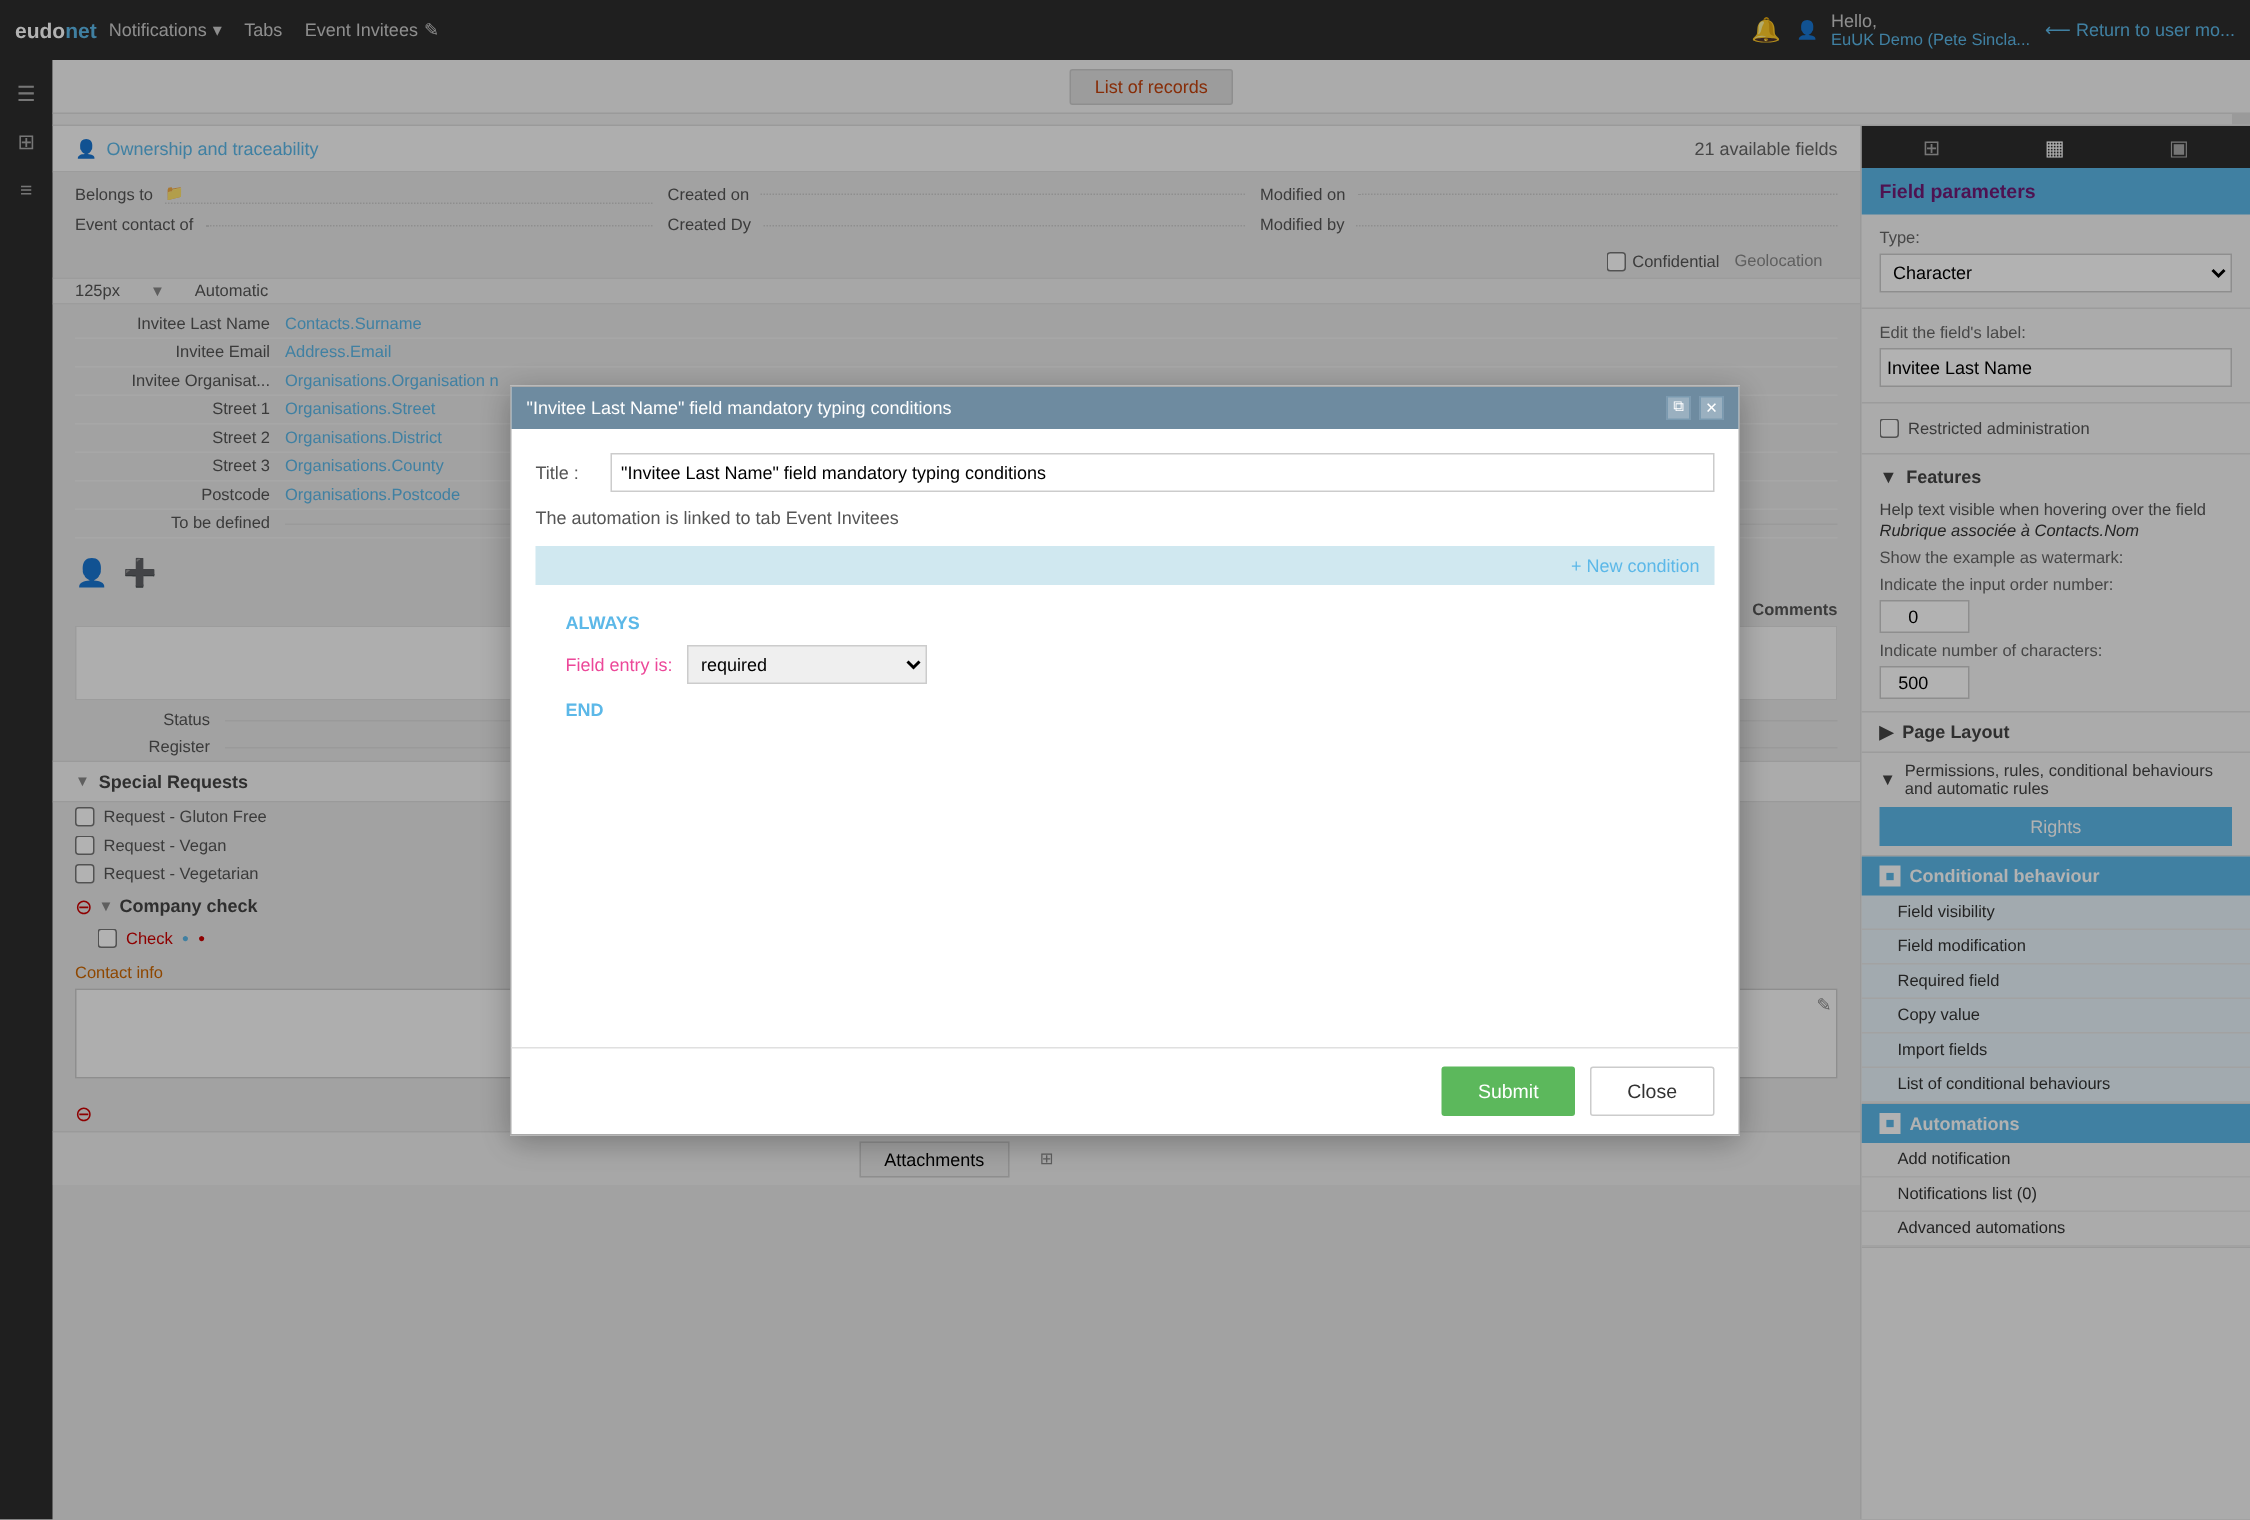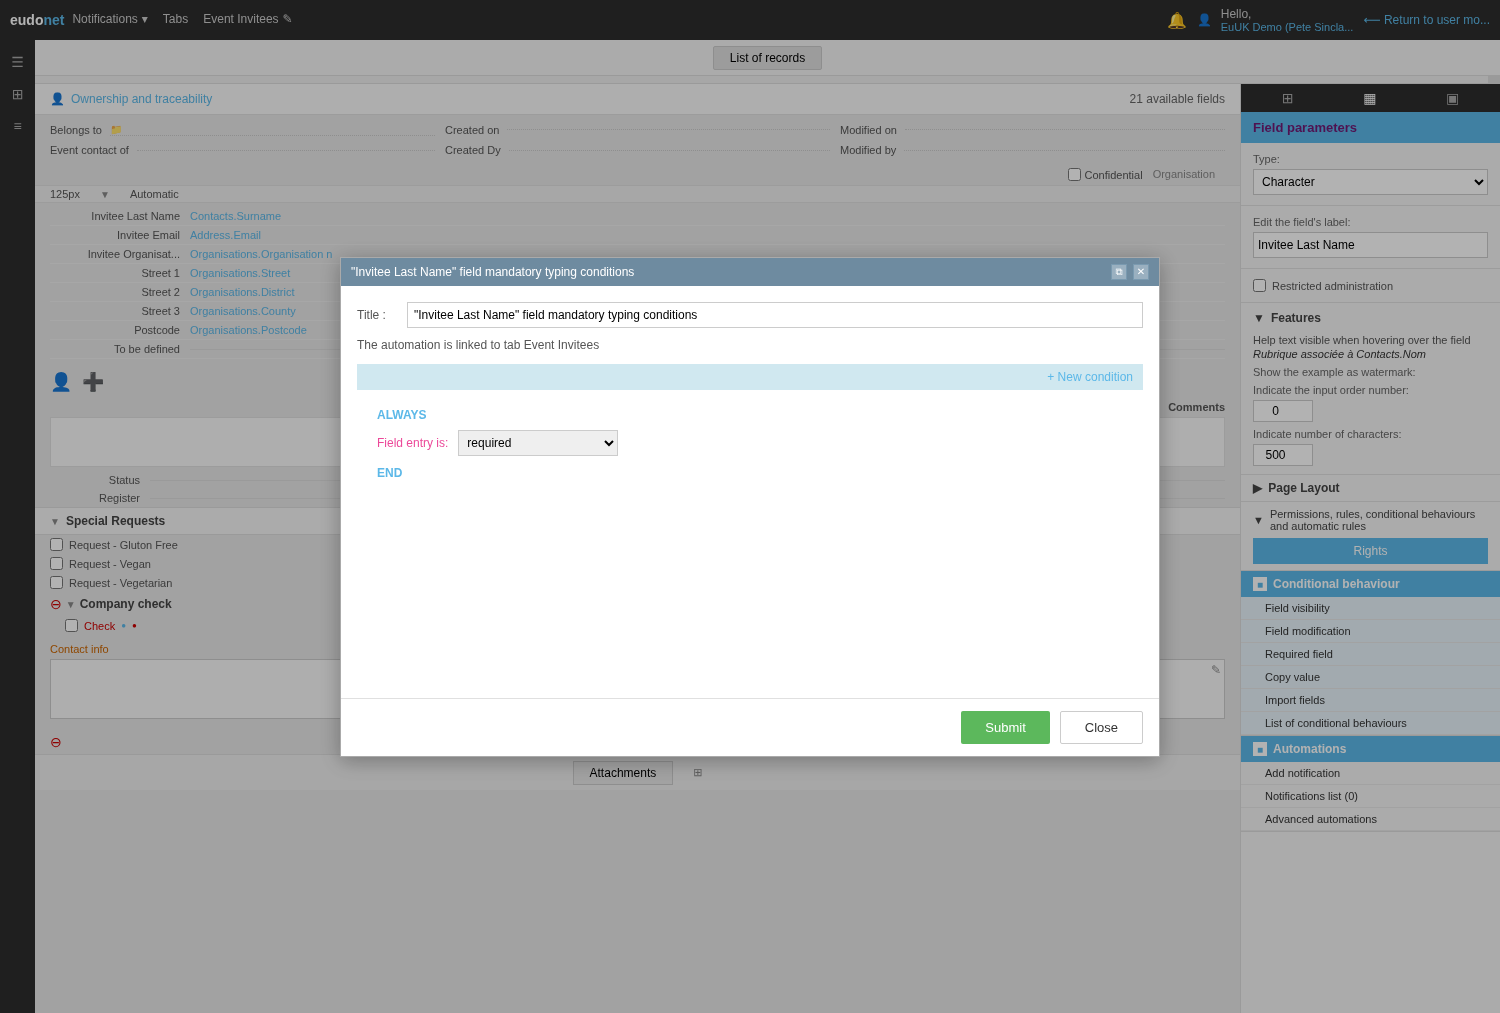--- a/index.html
+++ b/index.html
@@ -8,21 +8,21 @@
     
     .top-bar {
       height: 40px;
       background: #2d2d2d;
       display: flex;
       align-items: center;
       justify-content: space-between;
       padding: 0 10px;
       color: white;
     }
-    .top-bar-left { display: flex; align-items: flex-start; gap: 8px; }
+    .top-bar-left { display: flex; align-items: center; gap: 8px; }
     .logo { color: white; font-size: 14px; font-weight: bold; }
     .logo span { color: #5cb8e8; }
     .nav-items { display: flex; align-items: center; gap: 15px; font-size: 12px; }
     .nav-item { color: #ccc; cursor: pointer; display: flex; align-items: center; gap: 4px; }
     .top-bar-right { display: flex; align-items: center; gap: 10px; color: #ccc; font-size: 12px; }
     .user-info { display: flex; align-items: center; gap: 8px; }
     .bell-icon { font-size: 16px; cursor: pointer; }
 
     
     .main-layout { display: flex; height: calc(1013px - 40px); }
@@ -56,21 +56,21 @@
       display: flex;
       align-items: center;
       justify-content: center;
       padding: 0 10px;
     }
     .list-records-btn {
       background: #e0e0e0;
       border: 1px solid #ccc;
       padding: 4px 16px;
       font-size: 12px;
-      color: #000000;
+      color: #c2410c;
       cursor: pointer;
       border-radius: 2px;
     }
 
     
     .ownership-section {
       padding: 8px 15px;
       background: #f9f9f9;
       border-bottom: 1px solid #e0e0e0;
       display: flex;
@@ -590,21 +590,21 @@
             <span class="col-label">Modified by</span>
             <span class="col-value" style="border-bottom:1px dotted #ccc; display:inline-block; width:100px;"></span>
           </div>
         </div>
 
         <div class="confidential-row">
           <label class="check-label">
             <input type="checkbox" style="">
             <span>Confidential</span>
           </label>
-          <span style="font-size:11px; color:#888; padding:0 10px;">Organisation</span>
+          <span style="font-size:11px; color:#888; padding:0 10px;">Geolocation</span>
         </div>
 
         <div class="field-size-row">
           <span class="size-val">125px</span>
           <span class="size-arrow">▼</span>
           <span class="auto-text">Automatic</span>
         </div>
 
         <div class="data-rows">
           <div class="data-row">

